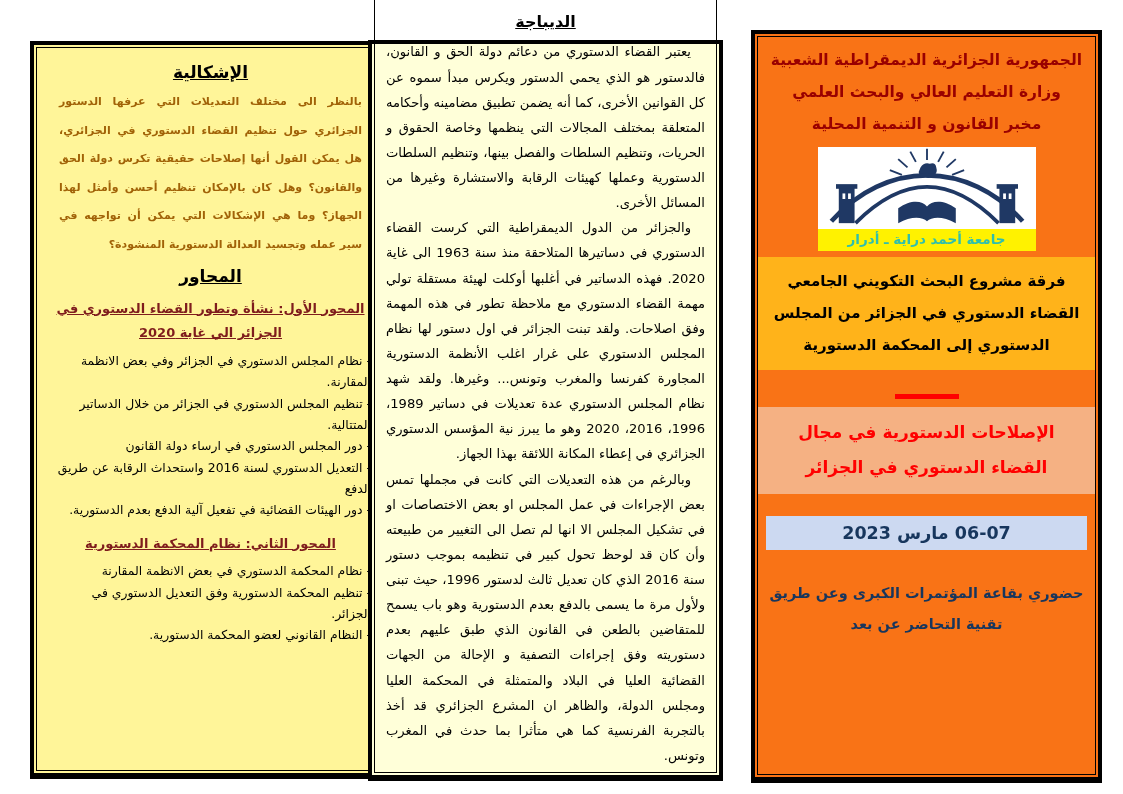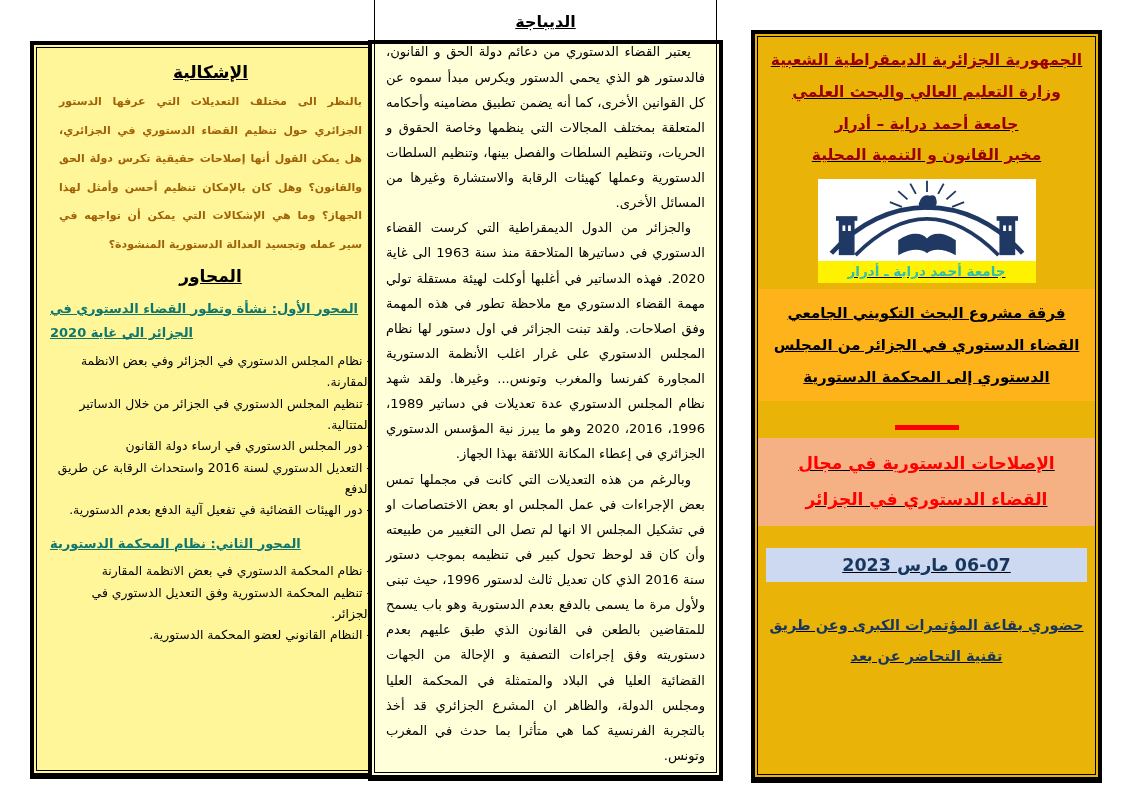--- a/index.html
+++ b/index.html
@@ -20,37 +20,37 @@
   .panel-title{
     text-align:center;font-weight:bold;font-size:17px;color:#000;
     text-decoration:underline;margin:8px 0 4px;
   }
   .problematic-text{
     font-size:11px;font-weight:bold;color:#a16207;line-height:2.6;
     text-align:justify;margin:6px 9px 2px;
   }
   .axes-title{margin-top:6px;}
   .axis-heading{
-    color:#0f766e;font-weight:bold;font-size:13px;line-height:1.9;
-    text-decoration:underline;text-align:left;margin:11px 0 4px;
+    color:#7f1d1d;font-weight:bold;font-size:13px;line-height:1.9;
+    text-decoration:underline;text-align:center;margin:11px 0 4px;
   }
   .axis-item{
     font-size:12.4px;color:#000;line-height:1.72;text-align:right;
   }
   .axis-item::before{content:"- ";}
   
   #preamble-panel{left:368px;top:40px;width:355px;height:739px;background:#FFFFD9;align-items:flex-end;}
   #preamble-panel .panel-inner{padding:4px 11px;}
   #preamble-panel .panel-title{font-size:16px;margin:10px 0 8px;}
   .preamble-paragraph{
     font-size:13.1px;color:#000;line-height:1.92;text-align:justify;
     margin:0;text-indent:14px;
   }
   
-  #cover-panel{left:751px;top:30px;width:351px;height:751px;background:#eab308;text-decoration:underline;}
+  #cover-panel{left:751px;top:30px;width:351px;height:751px;background:#f97316;}
   #cover-panel .panel-inner{padding:8px 8px 6px;}
   .gov-line{
     color:#990000;font-weight:bold;font-size:15.5px;text-align:center;
     line-height:2.05;
   }
   .logo-box{
     width:218px;margin:7px auto 6px;background:#FFFFFF;text-align:center;
   }
   .logo-caption{
     background:#FFF200;color:#2FBFAE;font-weight:bold;font-size:13.5px;
@@ -112,21 +112,20 @@
           <p class="preamble-paragraph">وبالرغم من هذه التعديلات التي كانت في مجملها تمس بعض الإجراءات في عمل المجلس او بعض الاختصاصات او في تشكيل المجلس الا انها لم تصل الى التغيير من طبيعته وأن كان قد لوحظ تحول كبير في تنظيمه بموجب دستور سنة 2016 الذي كان تعديل ثالث لدستور 1996، حيث تبنى ولأول مرة ما يسمى بالدفع بعدم الدستورية وهو باب يسمح للمتقاضين بالطعن في القانون الذي طبق عليهم بعدم دستوريته وفق إجراءات التصفية و الإحالة من الجهات القضائية العليا في البلاد والمتمثلة في المحكمة العليا ومجلس الدولة، والظاهر ان المشرع الجزائري قد أخذ بالتجربة الفرنسية كما هي متأثرا بما حدث في المغرب وتونس.</p>
         </div>
     </div>
   </section>
 
   <section class="panel" id="cover-panel">
     <div class="panel-inner" dir="rtl">
 
       <div class="gov-line">الجمهورية الجزائرية الديمقراطية الشعبية</div>
       <div class="gov-line">وزارة التعليم العالي والبحث العلمي</div>
-      <div class="gov-line">جامعة أحمد دراية – أدرار</div>
       <div class="gov-line">مخبر القانون و التنمية المحلية</div>
 
       <div class="logo-box">
         <svg width="214" height="78" viewBox="0 0 230 84">
           <g stroke="#1F3864" stroke-width="2" fill="none">
             <line x1="115" y1="14" x2="115" y2="2"></line>
             <line x1="103" y1="16" x2="97" y2="5"></line>
             <line x1="127" y1="16" x2="133" y2="5"></line>
             <line x1="94" y1="22" x2="84" y2="13"></line>
             <line x1="136" y1="22" x2="146" y2="13"></line>

